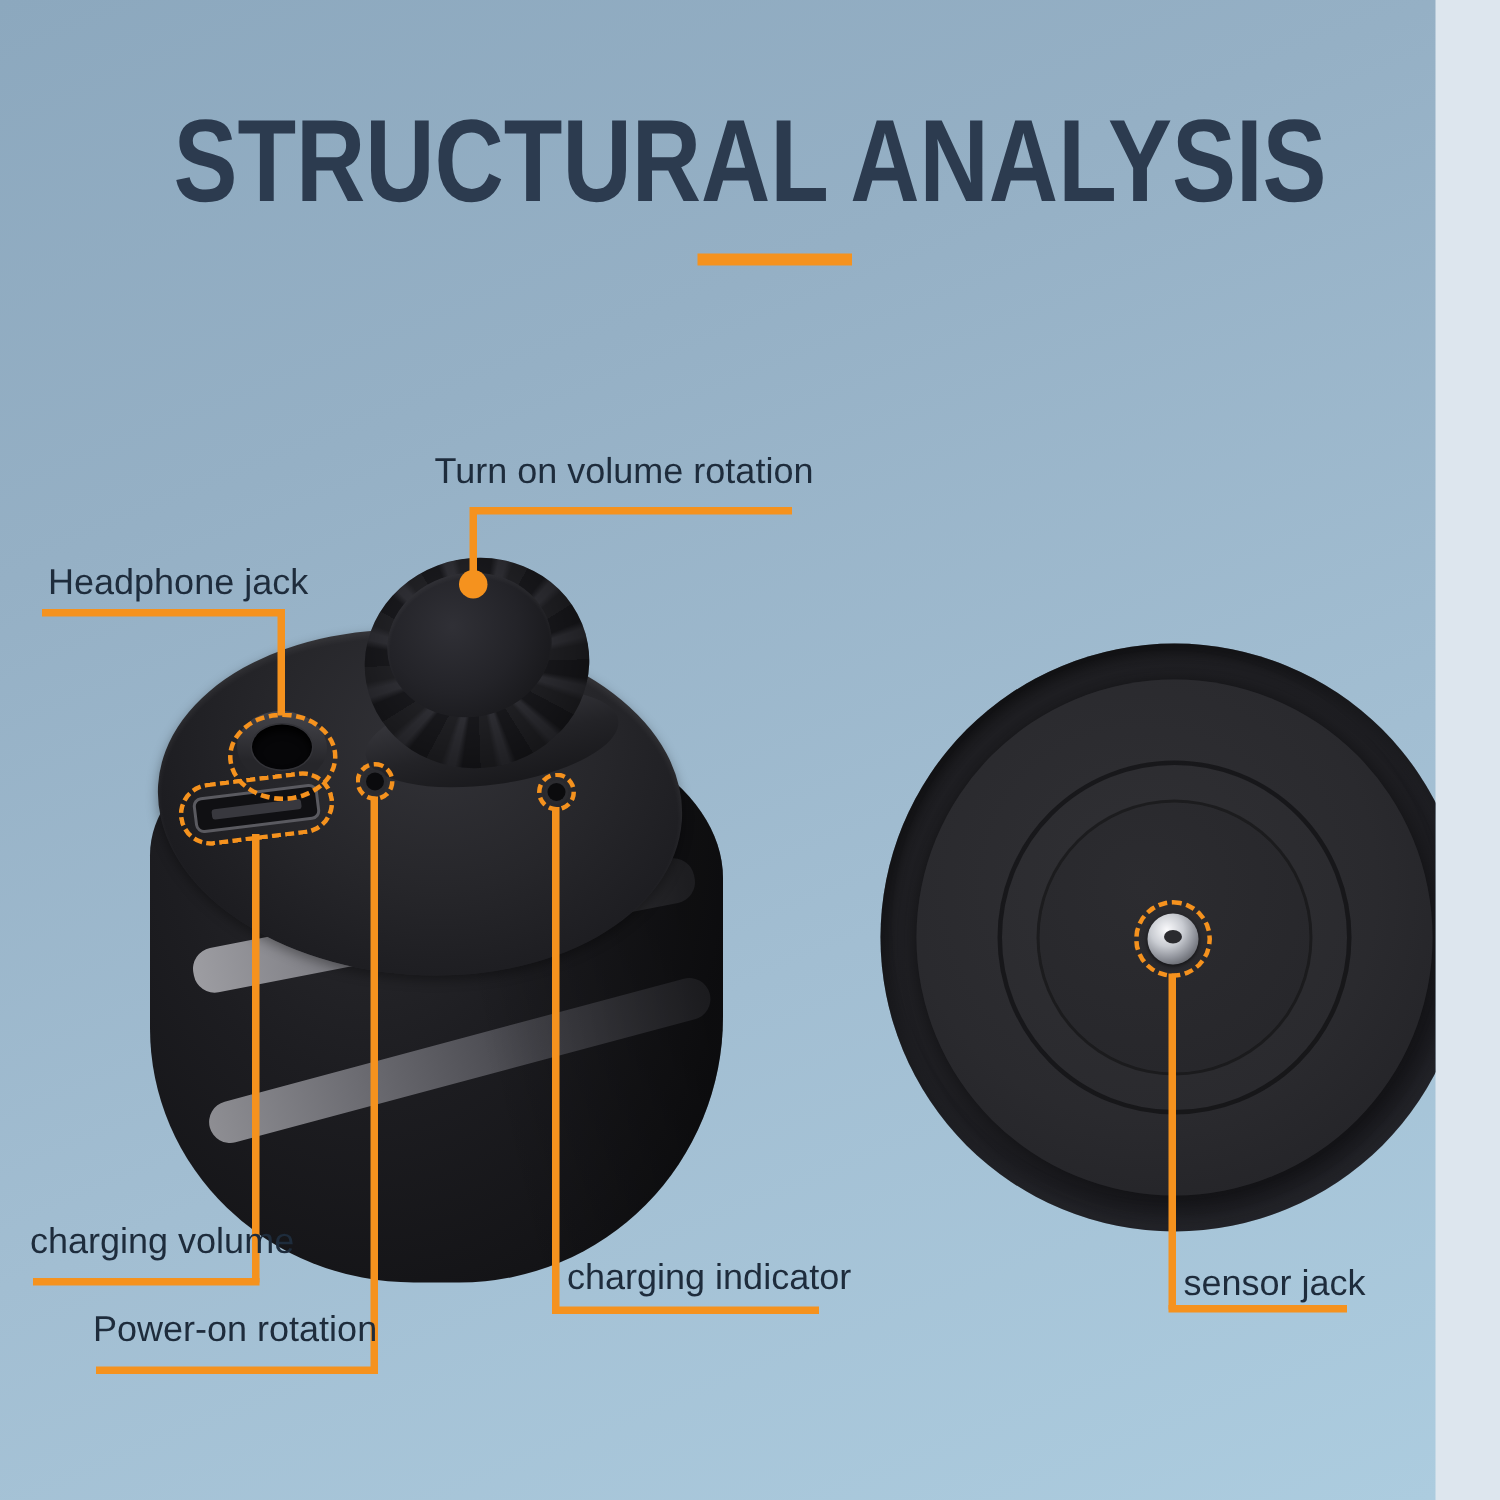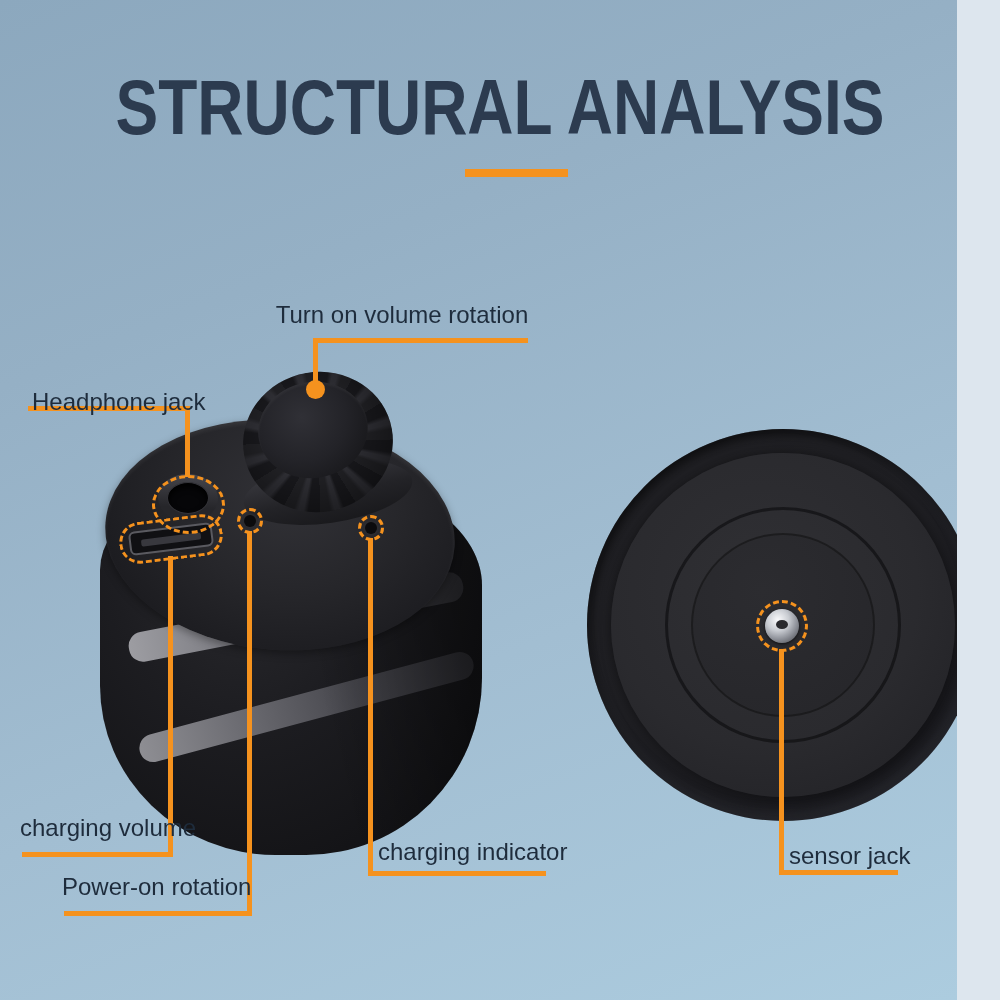--- a/index.html
+++ b/index.html
@@ -123,26 +123,26 @@
   <div class="dev usb-port"></div>
   <div class="dev pin-hole hole-power"></div>
   <div class="dev pin-hole hole-charge"></div>
 
   <div class="dev disc"></div>
   <div class="dev disc-face"></div>
   <div class="dev disc-ring1"></div>
   <div class="dev disc-ring2"></div>
   <div class="dev sensor-head"></div>
 
-  <div class="label" style="left:402px;top:301px;transform:translateX(-50%);">Turn on volume rotation</div>
+  <div class="label" style="left:416px;top:301px;transform:translateX(-50%);">Turn on volume rotation</div>
   <div class="oline" style="left:315px;top:338px;width:213px;height:5px;"></div>
   <div class="oline" style="left:313px;top:338px;width:5px;height:45px;"></div>
   <div class="odot" style="left:306px;top:380px;"></div>
 
-  <div class="label" style="left:32px;top:375px;margin-top:13px;">Headphone jack</div>
+  <div class="label" style="left:32px;top:375px;">Headphone jack</div>
   <div class="oline" style="left:28px;top:406px;width:162px;height:5px;"></div>
   <div class="oline" style="left:185px;top:406px;width:5px;height:71px;"></div>
   <div class="odash" style="left:152px;top:475px;width:73px;height:59px;"></div>
 
   <div class="label" style="left:20px;top:814px;">charging volume</div>
   <div class="odash-rect" style="left:119px;top:518px;width:104px;height:42px;transform:rotate(-7deg);"></div>
   <div class="oline" style="left:168px;top:556px;width:5px;height:299px;"></div>
   <div class="oline" style="left:22px;top:852px;width:151px;height:5px;"></div>
 
   <div class="label" style="left:62px;top:873px;">Power-on rotation</div>

